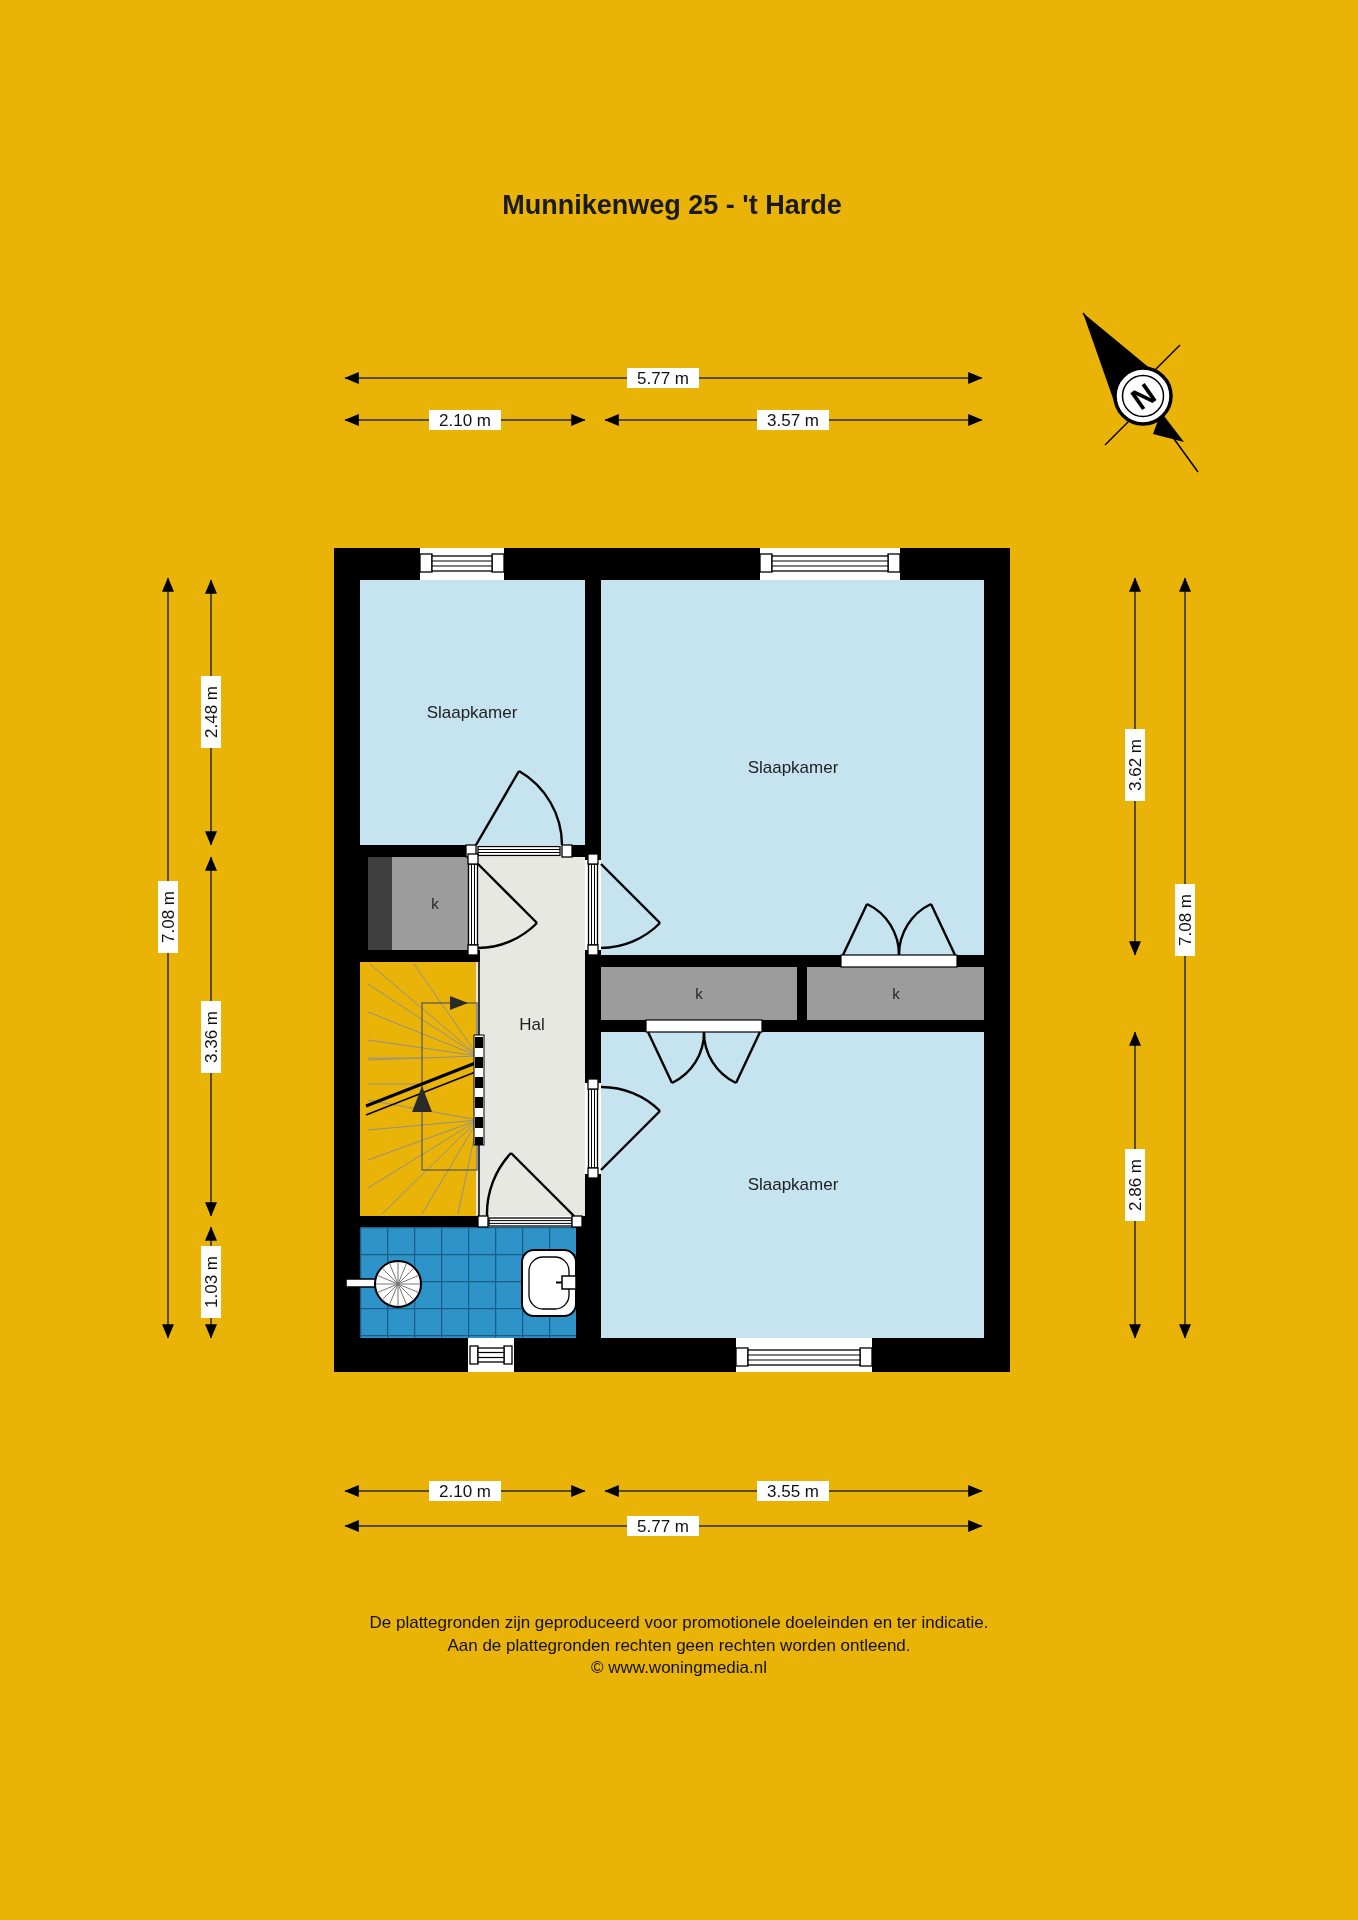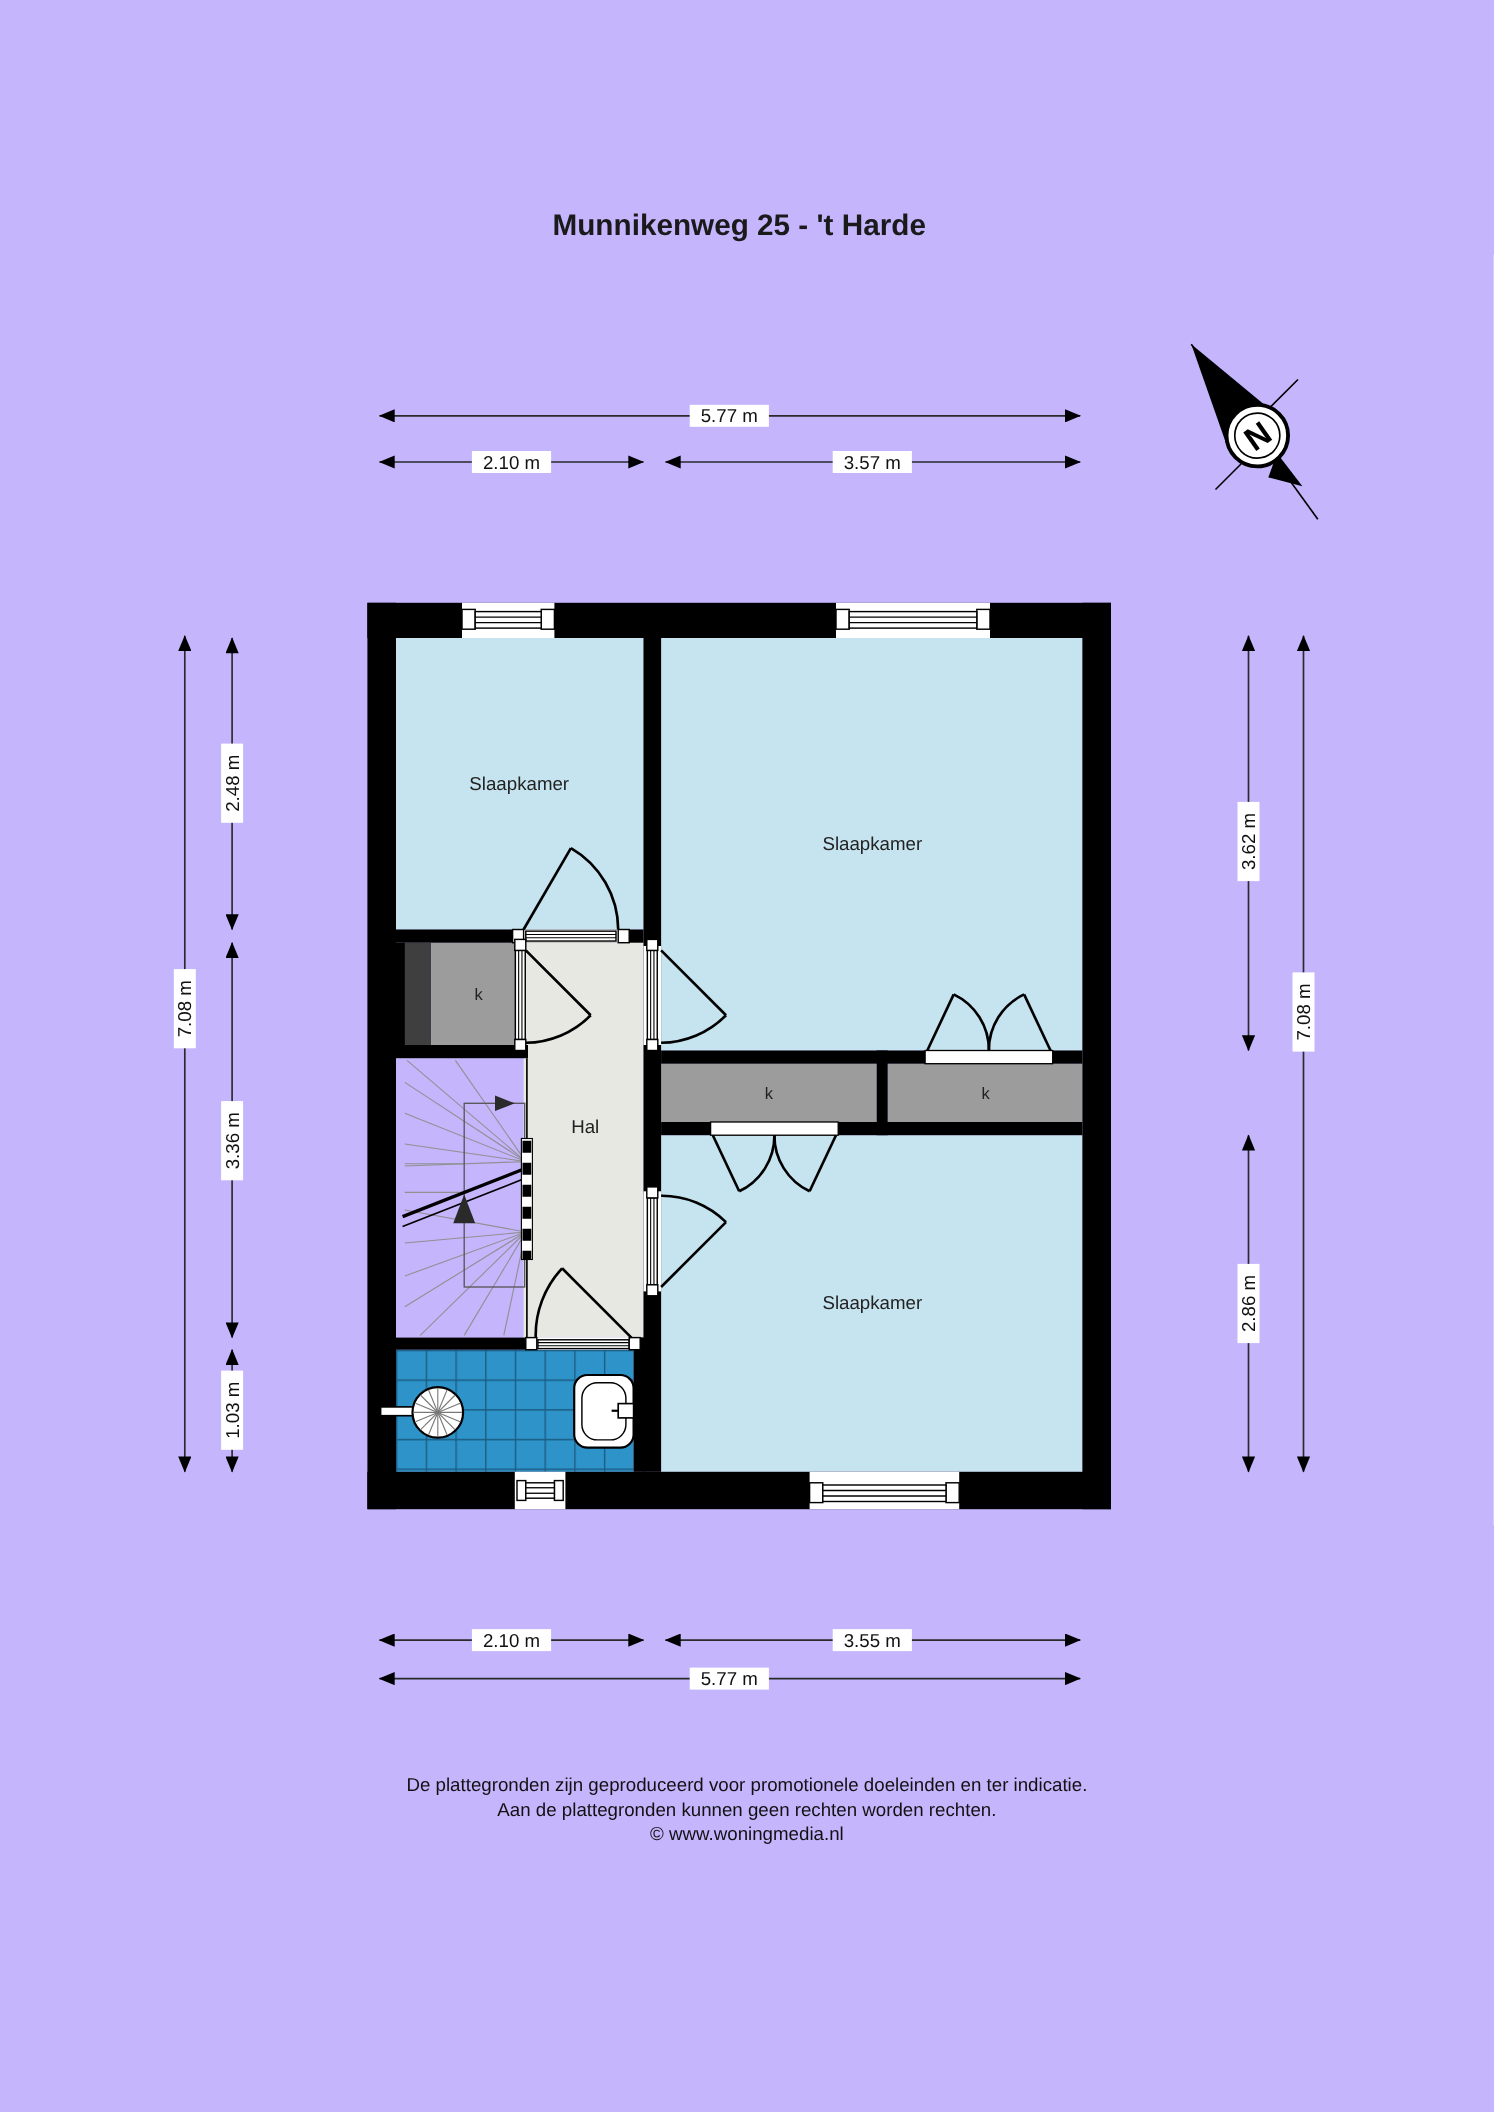--- a/index.html
+++ b/index.html
@@ -1,16 +1,16 @@
 <!DOCTYPE html>
 <html><head>
 <meta charset="utf-8">
 <style>
   html,body{margin:0;padding:0;background:#ffffff;}
-  #canvas{position:relative;width:1358px;height:1920px;background:#c4b5fd;overflow:hidden;
+  #canvas{position:relative;width:1358px;height:1920px;background:#eab308;overflow:hidden;
           font-family:"Liberation Sans", sans-serif;text-decoration:underline;}
   #plan-title{position:absolute;top:190px;left:0;width:1344px;text-align:center;
               font-weight:bold;font-size:27px;color:#1a1a1a;line-height:1.15;}
   #plan-svg{position:absolute;top:0;left:0;}
   #footer{position:absolute;top:1612px;left:0;width:1358px;text-align:center;
           font-size:17px;color:#111;line-height:1.33;}
   text{font-family:"Liberation Sans", sans-serif;}
   .dim-text{font-size:17px;fill:#111;}
   .room-text{font-size:17px;fill:#222;}
   .k-text{font-size:15px;fill:#222;}
@@ -339,17 +339,17 @@
       <line x1="95" y1="75" x2="120" y2="50" stroke="#000" stroke-width="1.5"></line>
       <line x1="45" y1="150" x2="70" y2="125" stroke="#000" stroke-width="1.5"></line>
       <circle cx="83" cy="101" r="28" fill="#fff" stroke="#000" stroke-width="3.5"></circle>
       <circle cx="83" cy="101" r="20.5" fill="#fff" stroke="#000" stroke-width="1.5"></circle>
       <text x="83" y="112" text-anchor="middle" font-size="30" font-weight="bold" fill="#000" transform="rotate(-35 83 101)">N</text>
     </g>
   </svg>
 
   <div id="footer">
     <div>De plattegronden zijn geproduceerd voor promotionele doeleinden en ter indicatie.</div>
-    <div>Aan de plattegronden kunnen geen rechten worden rechten.</div>
+    <div>Aan de plattegronden rechten geen rechten worden ontleend.</div>
     <div>© www.woningmedia.nl</div>
   </div>
 
 </div>
 
 </body></html>

